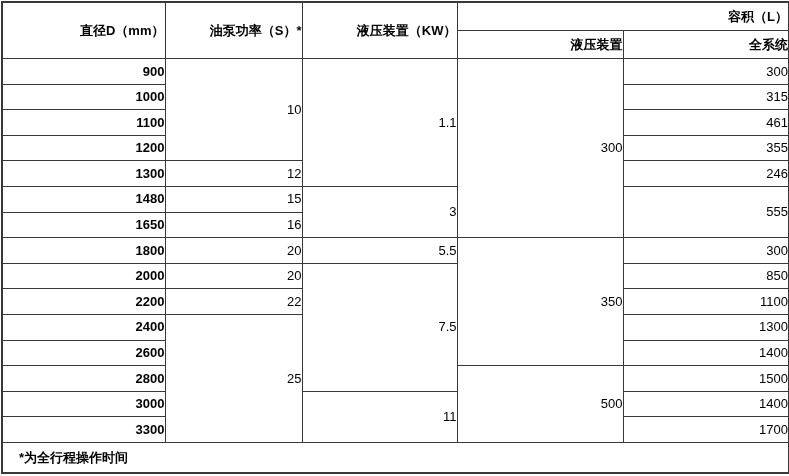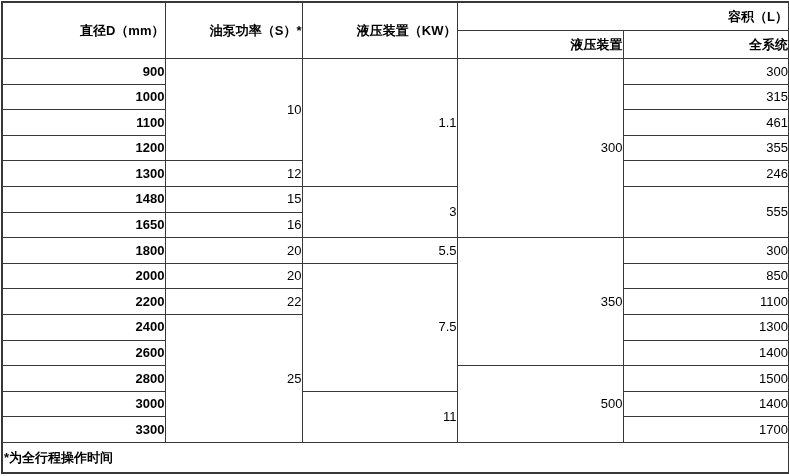--- a/index.html
+++ b/index.html
@@ -41,21 +41,21 @@
     font-weight: normal;
     margin-left: 17px;
   }
   tbody td.diam {
     font-weight: bold;
   }
   tfoot td.footnote {
     height: 29px;
     text-align: left;
     font-weight: bold;
-    padding-left: 1px;
+    padding-left: 16px;
     border-radius: 6px;
   }
 </style>
 </head>
 <body>
 
 <div class="page">
   <table class="spec">
     <colgroup>
       <col style="width:163px">

